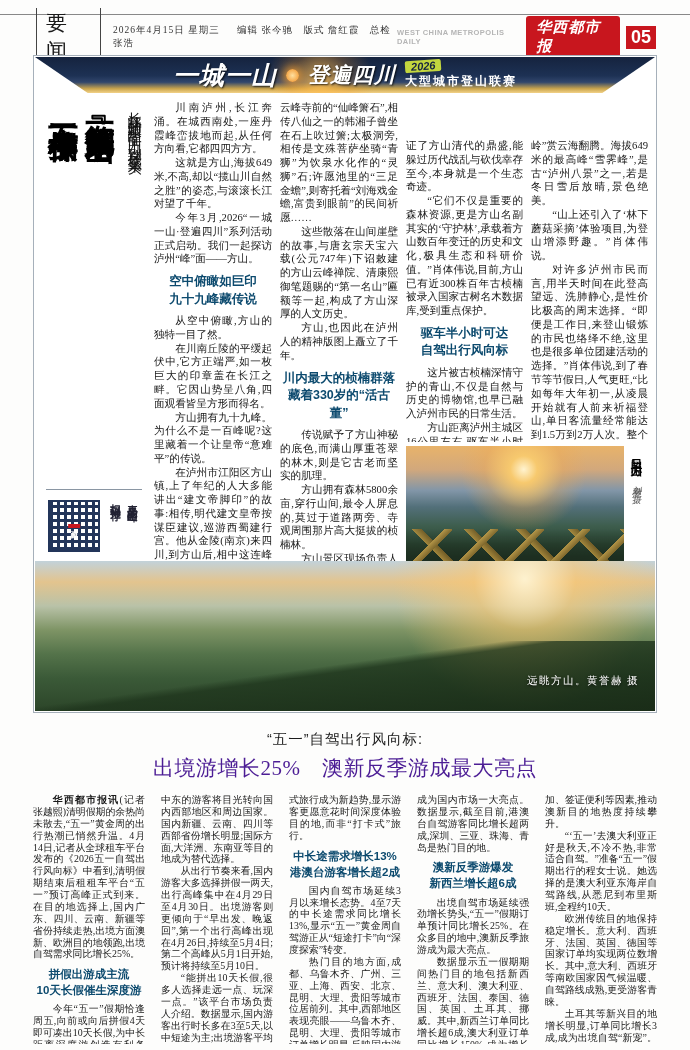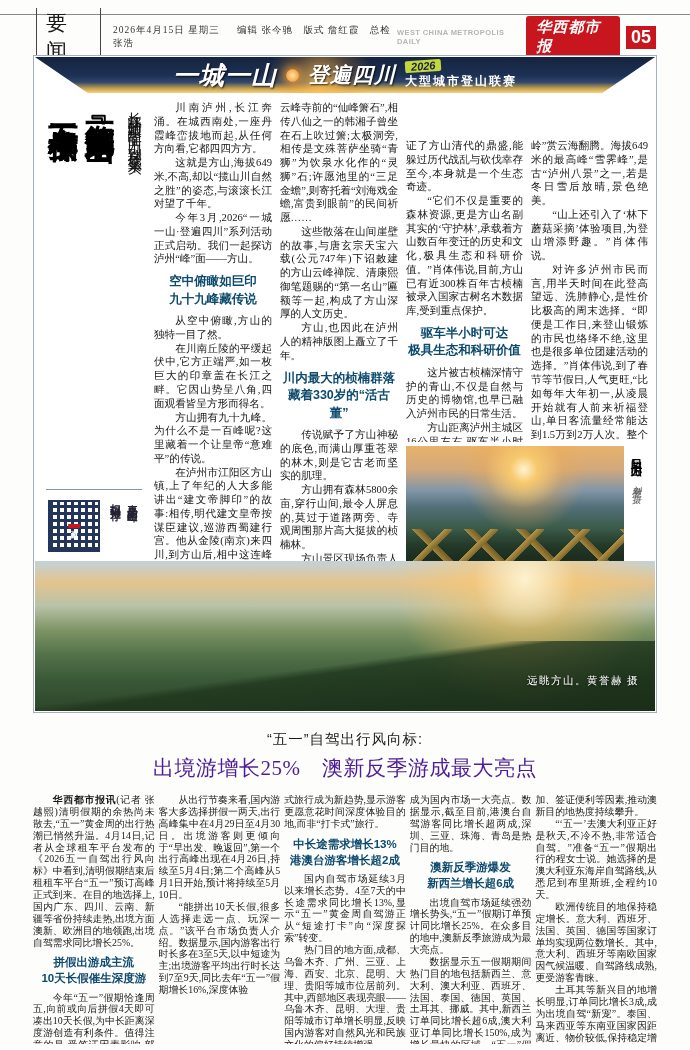--- a/index.html
+++ b/index.html
@@ -105,21 +105,21 @@
       background:linear-gradient(172deg, transparent 42%, rgba(30,52,28,.75) 47%, rgba(24,42,22,.9) 100%); }
   .photo-caption { position:absolute; right:16px; bottom:23px; color:#fff; font-size:10.5px;
                    letter-spacing:1.5px; text-shadow:0 1px 3px rgba(0,0,0,.85); }
 
   
   .bottom { position:absolute; top:723px; left:33px; width:624px;margin-top:7px; }
   .kicker { text-align:center; font-size:14.5px; color:#1c1c1c; letter-spacing:1px;
             font-family:"Liberation Sans","DejaVu Sans",sans-serif; }
   .b-headline { text-align:center; font-size:21px; font-weight:400; letter-spacing:.5px;
                 margin:5px 0 12px; white-space:nowrap; color:#4c1d95; }
-  .b-cols { display:flex; gap:4px; }
+  .b-cols { display:flex; gap:16px; }
   .bcol { flex:1; font-size:9.9px; line-height:1.2; text-align:justify; height:250px;
           overflow:hidden; color:#191919; }
   .bcol .blk-h { font-size:11.5px; margin:6px 0 5px; }
   .bcol .blk-lead b { font-family:"Liberation Sans","DejaVu Sans",sans-serif; }
 </style>
 </head>
 <body>
 
 <div class="page">
   <div class="top-rule"></div>
@@ -187,21 +187,21 @@
           <p class="blk blk-p">方山拥有森林5800余亩,穿行山间,最令人屏息的,莫过于道路两旁、寺观周围那片高大挺拔的桢楠林。</p>
           <p class="blk blk-p">方山景区现场负责人肖体伟介绍,方山分布着四川省内目前已知规模最大、最集中、树龄最老的桢楠群落。</p>
         </div>
 
       <div class="right-wrap">
         <div class="cols2">
           <div class="col">
               <p class="blk blk-pc">证了方山清代的鼎盛,能躲过历代战乱与砍伐幸存至今,本身就是一个生态奇迹。</p>
               <p class="blk blk-p">“它们不仅是重要的森林资源,更是方山名副其实的‘守护林’,承载着方山数百年变迁的历史和文化,极具生态和科研价值。”肖体伟说,目前,方山已有近300株百年古桢楠被录入国家古树名木数据库,受到重点保护。</p>
               <h4 class="blk blk-h">驱车半小时可达
-极具生态和科研价值</h4>
+自驾出行风向标</h4>
               <p class="blk blk-p">这片被古桢楠深情守护的青山,不仅是自然与历史的博物馆,也早已融入泸州市民的日常生活。</p>
               <p class="blk blk-p">方山距离泸州主城区16公里左右,驱车半小时可达。对当地人来说,登顶方山是一条经典近郊徒步路线。从山脚下那条被岁月磨得光滑的青石古道开始,路线徐徐展开。</p>
             </div>
           <div class="col">
               <p class="blk blk-pc">岭”赏云海翻腾。海拔649米的最高峰“雪霁峰”,是古“泸州八景”之一,若是冬日雪后放晴,景色绝美。</p>
               <p class="blk blk-p">“山上还引入了‘林下蘑菇采摘’体验项目,为登山增添野趣。”肖体伟说。</p>
               <p class="blk blk-p">对许多泸州市民而言,用半天时间在此登高望远、洗肺静心,是性价比极高的周末选择。“即便是工作日,来登山锻炼的市民也络绎不绝,这里也是很多单位团建活动的选择。”肖体伟说,到了春节等节假日,人气更旺,“比如每年大年初一,从凌晨开始就有人前来祈福登山,单日客流量经常能达到1.5万到2万人次。整个春节假期,都维持着较大的人流量。”</p>
               <p class="blk blk-p">如今,方山不仅是一座承载传说与历史的自然人文宝库,更成为广受欢迎的全民健身与近郊旅游活动载体。</p>
             </div>
         </div>
@@ -227,20 +227,21 @@
     <div class="kicker">“五一”自驾出行风向标:</div>
     <h1 class="b-headline">出境游增长25%　澳新反季游成最大亮点</h1>
     <div class="b-cols">
       <div class="bcol">
           <p class="blk blk-lead"><b>华西都市报讯</b>(记者 张越熙)清明假期的余热尚未散去,“五一”黄金周的出行热潮已悄然升温。4月14日,记者从全球租车平台发布的《2026五一自驾出行风向标》中看到,清明假期结束后租租车平台“五一”预订高峰正式到来。在目的地选择上,国内广东、四川、云南、新疆等省份持续走热,出境方面澳新、欧洲目的地领跑,出境自驾需求同比增长25%。</p>
           <h4 class="blk blk-h">拼假出游成主流
 10天长假催生深度游</h4>
           <p class="blk blk-p">今年“五一”假期恰逢周五,向前或向后拼假4天即可凑出10天长假,为中长距离深度游创造有利条件。值得注意的是,受签证因素影响,部分原计划前往</p>
         </div>
       <div class="bcol">
+          <p class="blk blk-pc">中东的游客将目光转向国内西部地区和周边国家。国内新疆、云南、四川等西部省份增长明显;国际方面,大洋洲、东南亚等目的地成为替代选择。</p>
           <p class="blk blk-p">从出行节奏来看,国内游客大多选择拼假一两天,出行高峰集中在4月29日至4月30日。出境游客则更倾向于“早出发、晚返回”,第一个出行高峰出现在4月26日,持续至5月4日;第二个高峰从5月1日开始,预计将持续至5月10日。</p>
           <p class="blk blk-p">“能拼出10天长假,很多人选择走远一点、玩深一点。”该平台市场负责人介绍。数据显示,国内游客出行时长多在3至5天,以中短途为主;出境游客平均出行时长达到7至9天,同比去年“五一”假期增长16%,深度体验</p>
         </div>
       <div class="bcol">
           <p class="blk blk-pc">式旅行成为新趋势,显示游客更愿意花时间深度体验目的地,而非“打卡式”旅行。</p>
           <h4 class="blk blk-h">中长途需求增长13%
 港澳台游客增长超2成</h4>
           <p class="blk blk-p">国内自驾市场延续3月以来增长态势。4至7天的中长途需求同比增长13%,显示“五一”黄金周自驾游正从“短途打卡”向“深度探索”转变。</p>
           <p class="blk blk-p">热门目的地方面,成都、乌鲁木齐、广州、三亚、上海、西安、北京、昆明、大理、贵阳等城市位居前列。其中,西部地区表现亮眼——乌鲁木齐、昆明、大理、贵阳等城市订单增长明显,反映国内游客对自然风光和民族文化的偏好持续增强。</p>
         </div>

